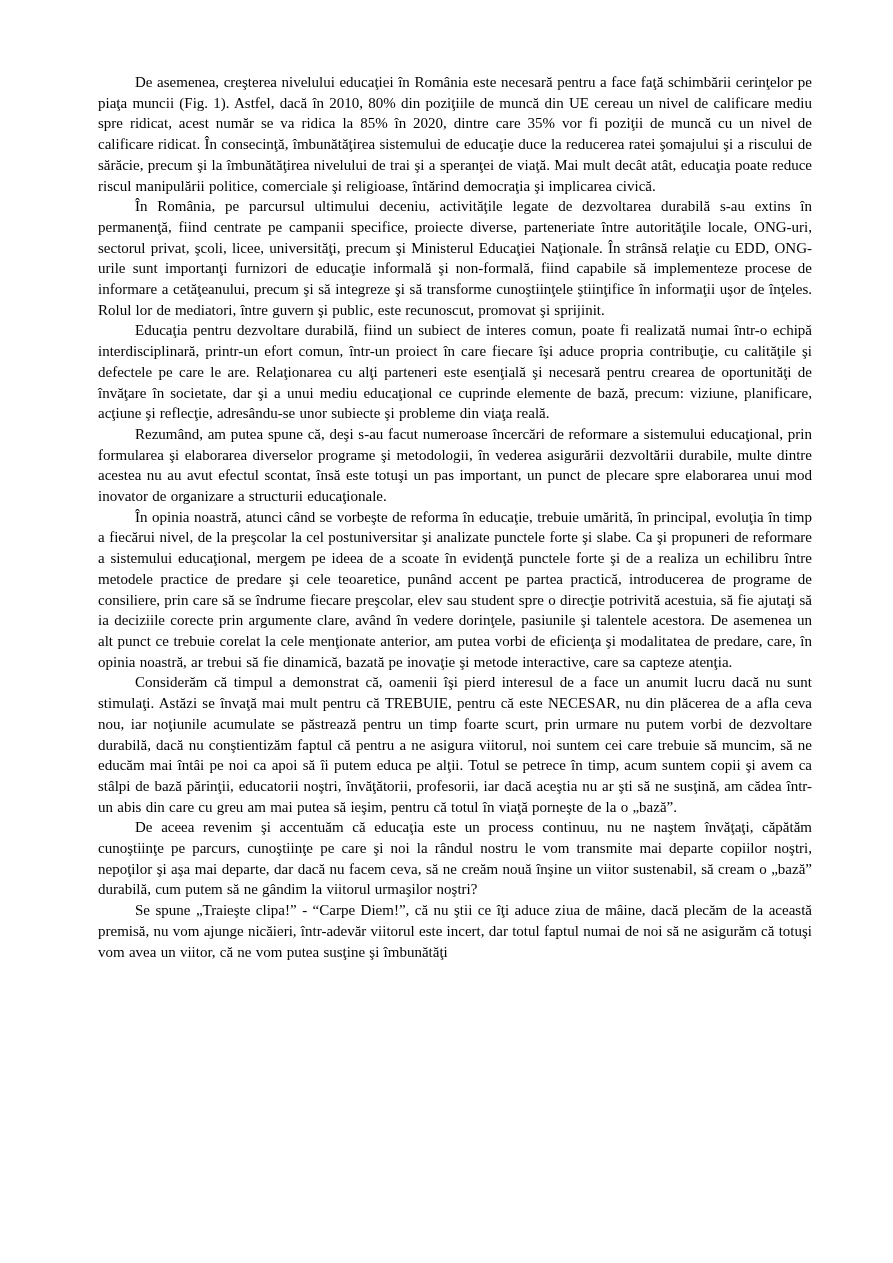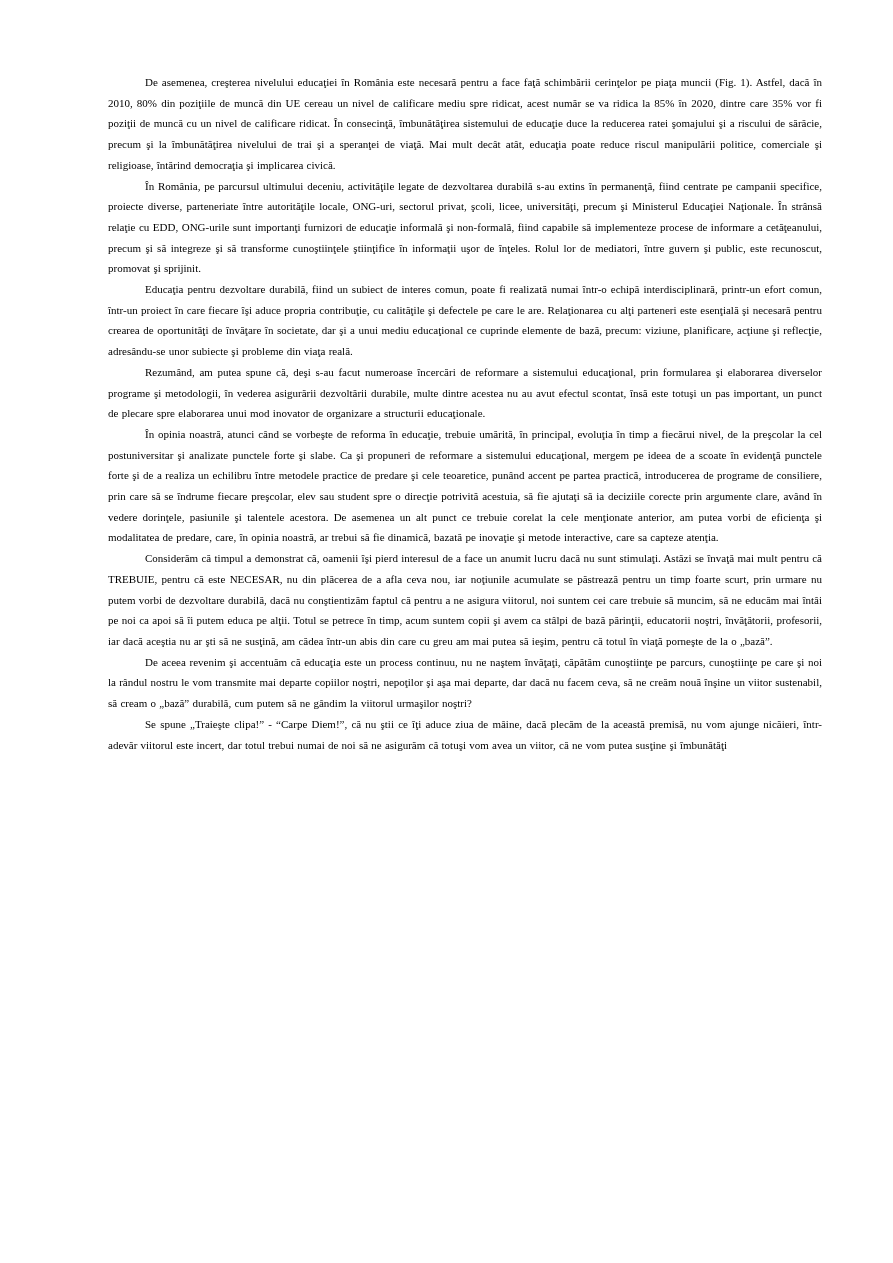--- a/index.html
+++ b/index.html
@@ -15,39 +15,38 @@
     background: #ffffff;
     overflow: hidden;
   }
   .text-block {
     position: absolute;
     left: 98px;
     top: 72px;
     width: 714px;
     color: #000000;
     font-family: "Liberation Serif", "DejaVu Serif", serif;
-    font-size: 11px;
+    font-size: 15px;
     line-height: 20.7px;
     text-align: justify;
-    margin-left: 10px;
   }
   .text-block p {
     margin: 0;
     padding: 0;
     text-indent: 37px;
     word-spacing: 0.5px;
   }
 </style>
 </head>
 <body>
 
 <div class="page">
   <div class="text-block">
     <p>De asemenea, creşterea nivelului educaţiei în România este necesară pentru a face faţă schimbării cerinţelor pe piaţa muncii (Fig. 1).  Astfel, dacă în 2010,  80% din poziţiile de muncă din UE cereau un nivel de calificare mediu spre ridicat, acest număr se va ridica la 85% în 2020, dintre care 35% vor fi poziţii de muncă cu un nivel de calificare ridicat.  În consecinţă, îmbunătăţirea sistemului de educaţie duce la reducerea ratei şomajului şi a riscului de sărăcie, precum şi la îmbunătăţirea nivelului de trai şi a speranţei de viaţă. Mai mult decât atât, educaţia poate reduce riscul manipulării politice, comerciale şi religioase, întărind democraţia şi implicarea civică.</p>
     <p>În România, pe parcursul ultimului deceniu, activităţile legate de dezvoltarea durabilă s-au extins în permanenţă, fiind centrate pe campanii specifice, proiecte diverse, parteneriate între autorităţile locale,  ONG-uri,  sectorul privat, şcoli, licee, universităţi, precum şi Ministerul Educaţiei Naţionale. În strânsă relaţie cu EDD, ONG-urile sunt importanţi furnizori de educaţie informală şi non-formală, fiind capabile să implementeze procese de informare a cetăţeanului, precum şi să integreze şi să transforme cunoştiinţele ştiinţifice în informaţii uşor de înţeles. Rolul lor  de mediatori, între guvern şi public,  este recunoscut,  promovat şi sprijinit.</p>
     <p>Educaţia pentru dezvoltare durabilă, fiind un subiect de interes comun,  poate fi realizată numai într-o echipă interdisciplinară,  printr-un efort comun,  într-un proiect în care fiecare îşi aduce propria contribuţie,  cu calităţile şi defectele pe care le are. Relaţionarea cu alţi parteneri este esenţială şi necesară pentru crearea de oportunităţi de învăţare în societate, dar şi a unui mediu educaţional ce cuprinde elemente de bază, precum:  viziune,  planificare, acţiune şi reflecţie, adresându-se unor subiecte şi probleme din viaţa reală.</p>
     <p>Rezumând, am putea spune că,  deşi s-au facut numeroase încercări de reformare a sistemului educaţional, prin formularea şi elaborarea diverselor programe şi metodologii, în vederea asigurării dezvoltării durabile, multe dintre acestea nu au avut efectul scontat, însă este totuşi un pas important, un punct de plecare spre elaborarea unui mod inovator de organizare a structurii educaţionale.</p>
     <p>În opinia noastră, atunci când se vorbeşte de reforma în educaţie, trebuie umărită, în principal, evoluţia în timp a fiecărui nivel, de la preşcolar la cel postuniversitar şi analizate punctele forte şi slabe. Ca şi propuneri de reformare a sistemului educaţional, mergem pe ideea de a scoate în evidenţă punctele forte şi de a realiza un echilibru între metodele practice de predare şi cele teoaretice, punând accent pe partea practică, introducerea de programe de consiliere,  prin care să se îndrume fiecare preşcolar, elev sau student spre o direcţie potrivită acestuia, să fie ajutaţi să ia deciziile corecte prin argumente clare, având în vedere dorinţele, pasiunile şi talentele acestora. De asemenea un alt punct ce trebuie corelat la cele menţionate anterior, am putea vorbi de eficienţa şi modalitatea de predare, care, în opinia noastră, ar trebui să fie dinamică, bazată pe inovaţie şi metode interactive, care sa capteze atenţia.</p>
     <p>Considerăm că timpul a demonstrat că, oamenii îşi pierd interesul de a face un anumit lucru dacă nu sunt stimulaţi. Astăzi se învaţă mai mult pentru că TREBUIE,  pentru că este  NECESAR, nu din plăcerea de a afla ceva nou, iar noţiunile acumulate se păstrează pentru un timp foarte scurt, prin urmare nu putem vorbi de dezvoltare durabilă, dacă nu conştientizăm faptul că pentru a ne asigura viitorul, noi suntem cei care trebuie să muncim, să ne educăm mai întâi pe noi ca apoi să îi putem educa pe alţii. Totul se petrece în timp, acum suntem copii şi avem ca stâlpi de bază părinţii, educatorii noştri, învăţătorii, profesorii, iar dacă aceştia nu ar şti să ne susţină, am cădea într-un abis din care cu greu am mai putea să ieşim, pentru că totul în viaţă porneşte de la o „bază”.</p>
     <p>De aceea revenim şi accentuăm că educaţia este un process continuu, nu ne naştem învăţaţi, căpătăm cunoştiinţe pe parcurs, cunoştiinţe pe care şi noi la rândul nostru le vom transmite mai departe copiilor noştri, nepoţilor şi aşa mai departe, dar dacă nu facem ceva, să ne creăm nouă înşine un viitor sustenabil, să cream o „bază” durabilă,  cum putem să ne gândim la viitorul urmaşilor noştri?</p>
-    <p>Se spune „Traieşte clipa!” - “Carpe Diem!”, că nu ştii ce îţi aduce ziua de mâine, dacă plecăm de la această premisă, nu vom ajunge nicăieri, într-adevăr viitorul este incert, dar totul trebui numai de noi să ne asigurăm că totuşi vom avea un viitor, că ne vom putea susţine şi îmbunătăţi</p>
+    <p>Se spune „Traieşte clipa!” - “Carpe Diem!”, că nu ştii ce îţi aduce ziua de mâine, dacă plecăm de la această premisă, nu vom ajunge nicăieri, într-adevăr viitorul este incert, dar totul faptul numai de noi să ne asigurăm că totuşi vom avea un viitor, că ne vom putea susţine şi îmbunătăţi</p>
   </div>
 </div>
 
 </body></html>

